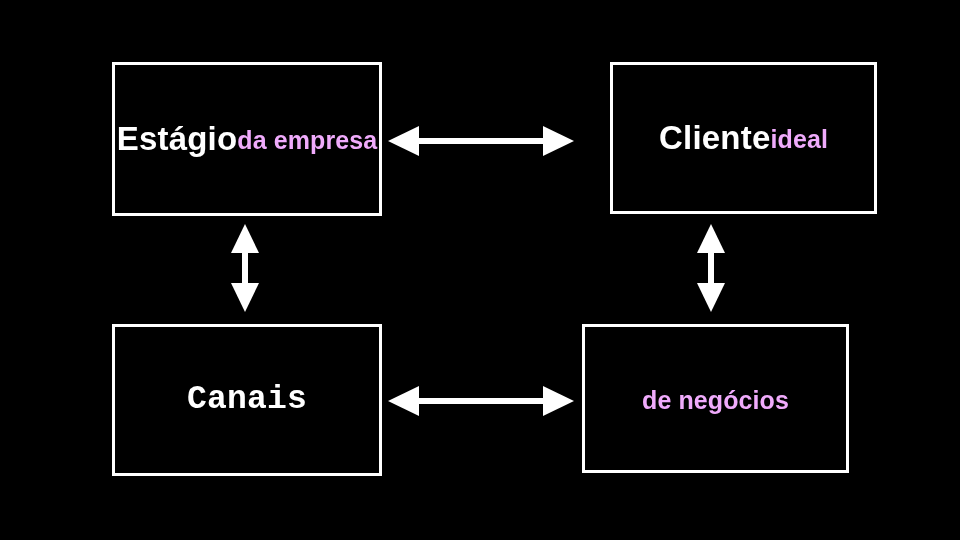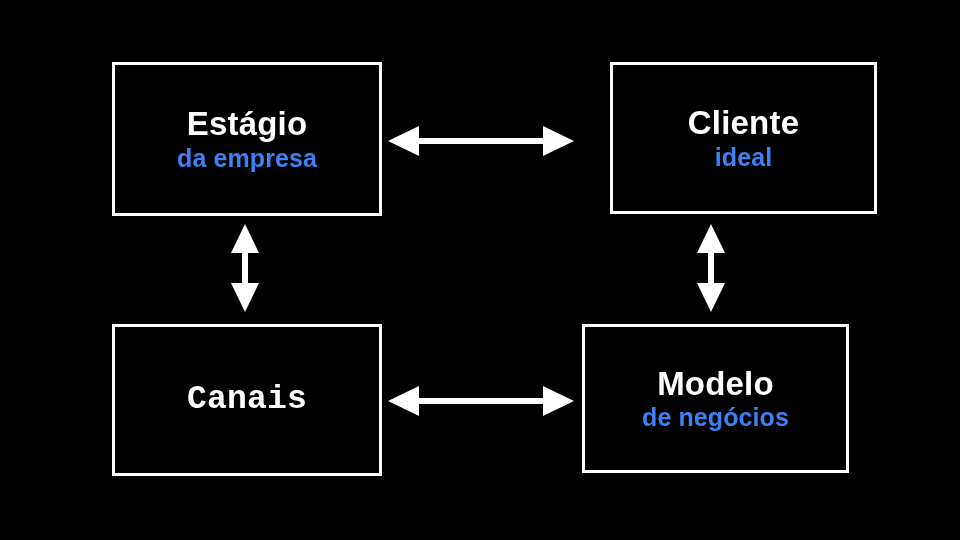--- a/index.html
+++ b/index.html
@@ -19,34 +19,34 @@
     overflow: hidden;
   }
 
   
   .node {
     position: absolute;
     box-sizing: border-box;
     border: 3px solid #ffffff;
     background: #000000;
     display: flex;
-    flex-direction: column;
+    flex-direction: row;
     align-items: center;
     justify-content: center;
     line-height: 1.08;
   }
   .node .title {
     color: #ffffff;
     font-size: 33px;
     font-weight: bold;
     letter-spacing: 0.2px;
     white-space: nowrap;
   }
   .node .subtitle {
-    color: #3b82f6;
+    color: #f0abfc;
     font-size: 25px;
     font-weight: bold;
     letter-spacing: 0.1px;
     white-space: nowrap;
     margin-top: 3px;
   }
 
   #node-estagio  { left: 112px; top: 62px;  width: 270px; height: 154px; }
   #node-cliente  { left: 582px; top: 62px;  width: 267px; height: 152px; margin-left: 28px; }
   #node-canais   { left: 112px; top: 324px; width: 270px; height: 152px; font-family: Liberation Mono, monospace; }
@@ -78,21 +78,20 @@
   <div class="node" id="node-cliente">
     <div class="title">Cliente</div>
     <div class="subtitle">ideal</div>
   </div>
 
   <div class="node" id="node-canais">
     <div class="title">Canais</div>
   </div>
 
   <div class="node" id="node-modelo">
-    <div class="title">Modelo</div>
     <div class="subtitle">de negócios</div>
   </div>
 
   <div class="arrow" id="arrow-top-horizontal">
     <svg width="186" height="34" viewBox="0 0 186 34">
       <rect x="29" y="14" width="128" height="6" fill="#ffffff"></rect>
       <polygon points="0,17 31,2 31,32" fill="#ffffff"></polygon>
       <polygon points="186,17 155,2 155,32" fill="#ffffff"></polygon>
     </svg>
   </div>

